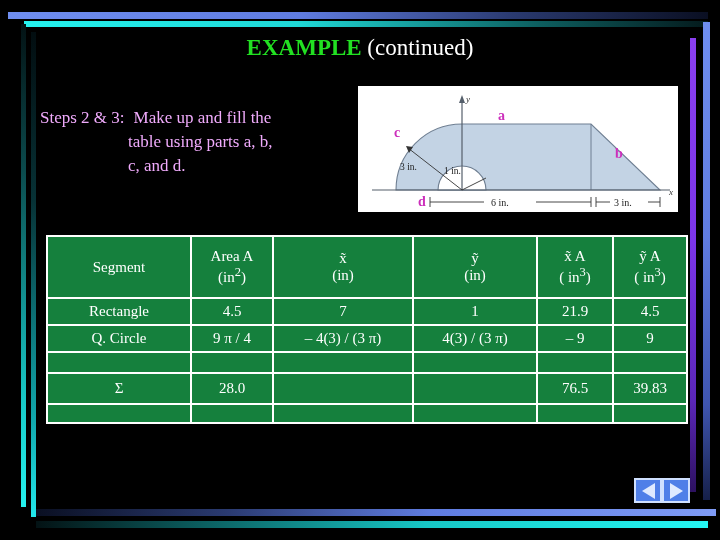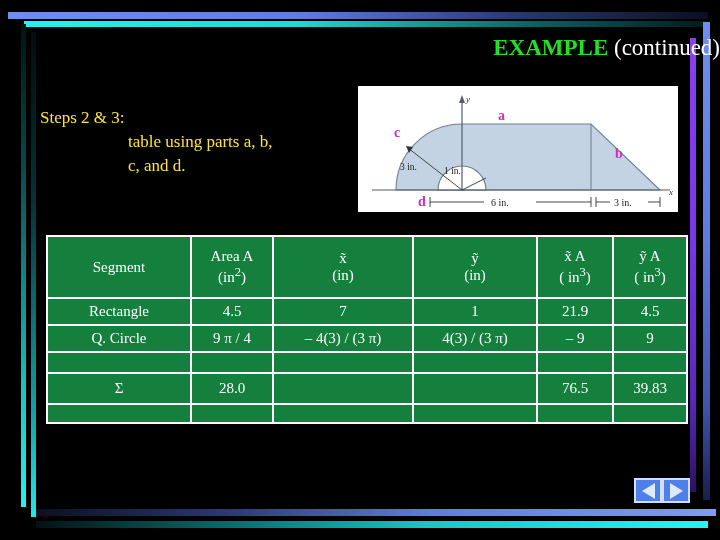--- a/index.html
+++ b/index.html
@@ -65,37 +65,37 @@
     left: 36px; bottom: 12px;
     width: 672px; height: 7px;
     background: linear-gradient(to right, #031214 0%, #0b5f60 25%, #17c6c5 58%, #25f6f3 100%);
   }
 
   
   .title {
     position: absolute;
     left: 0; top: 36px;
     width: 720px;
-    text-align: right;
+    text-align: center;
     font-size: 23px;
     font-weight: bold;
     letter-spacing: 0px;
     line-height: 1;
   }
   .title .green { color: #22e022; }
   .title .white { color: #ffffff; font-weight: normal; }
 
   
   .steps {
     position: absolute;
     left: 40px; top: 106px;
     width: 320px;
     font-size: 17px;
     line-height: 1.42;
-    color: #fde047;
+    color: #f0abfc;
   }
   .steps-row { display: flex; }
   .steps-label { white-space: nowrap; }
   .steps-body { margin-left: 9px; }
 
   
   .figure-box {
     position: absolute;
     left: 358px; top: 86px;
     width: 320px; height: 126px;
@@ -182,20 +182,21 @@
   <div class="bar-bot-blue"></div>
   <div class="bar-bot-cyan"></div>
 
   <div class="title">
     <span class="green">EXAMPLE</span><span class="white"> (continued)</span>
   </div>
 
   <div class="steps">
     <div class="steps-row">
       <span class="steps-label">Steps 2 &amp; 3:</span>
+      <span class="steps-body">Make up and fill the</span>
     </div>
     <div style="padding-left:88px;">table using parts a, b,</div>
     <div style="padding-left:88px;">c, and d.</div>
   </div>
 
   <div class="figure-box">
     <svg width="320" height="126" viewBox="0 0 320 126" xmlns="http://www.w3.org/2000/svg">
 
       <path d="M 38 104 A 66 66 0 0 1 104 38 L 233 38 L 302 104 Z" fill="#c3d3e4" stroke="#6f7f92" stroke-width="1.1"></path>
 

